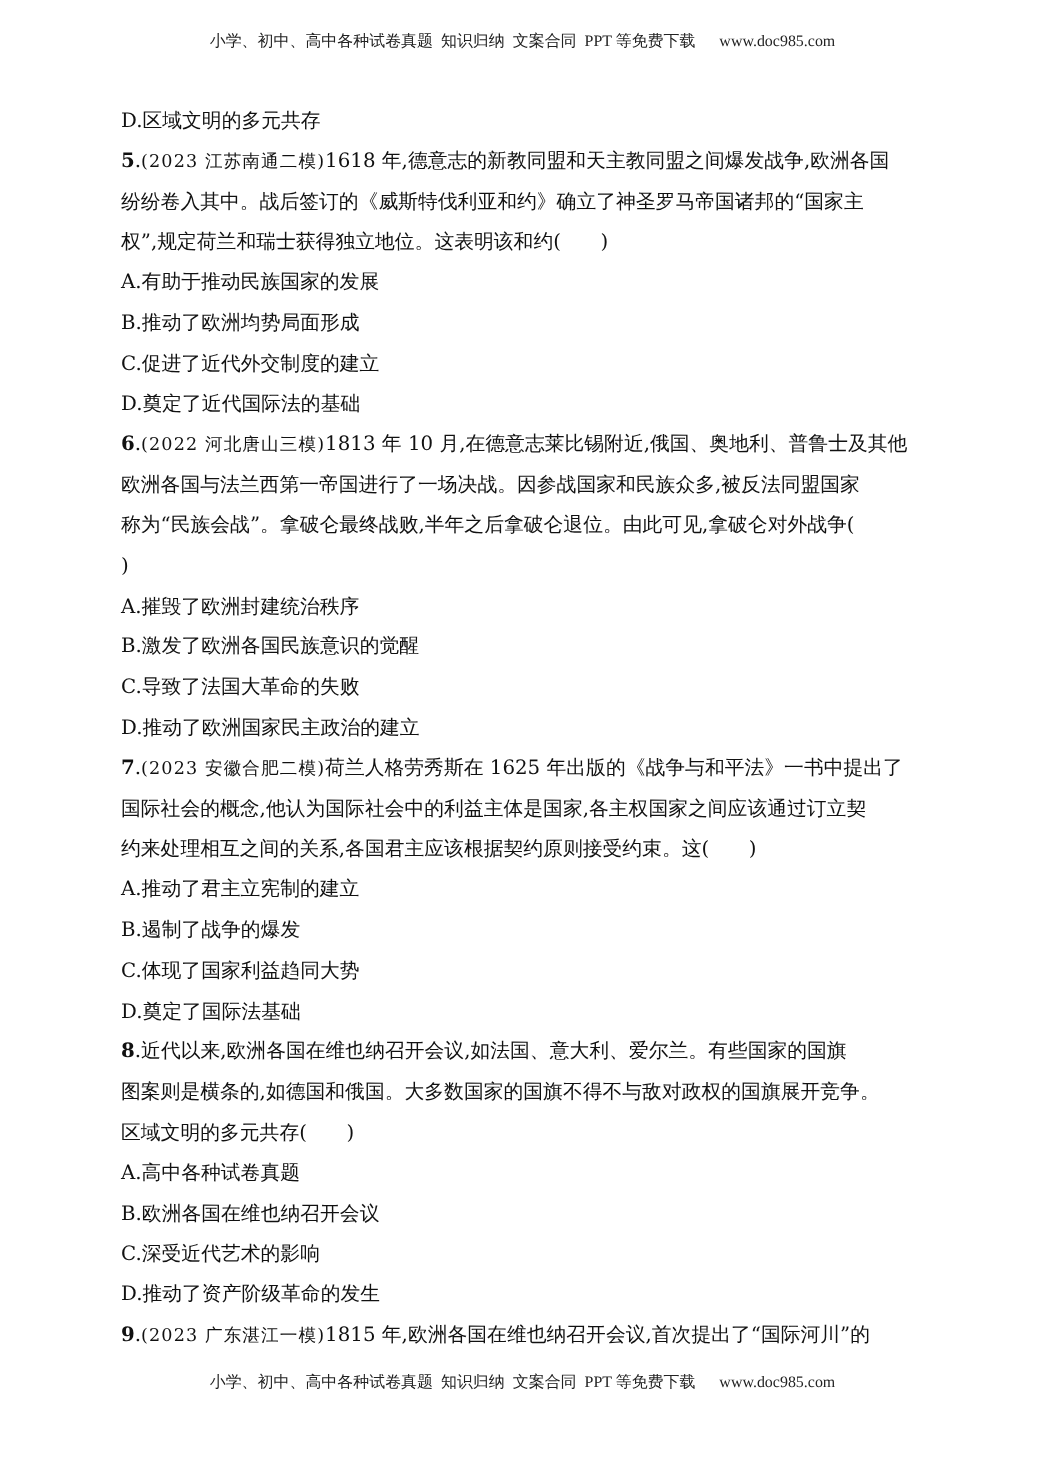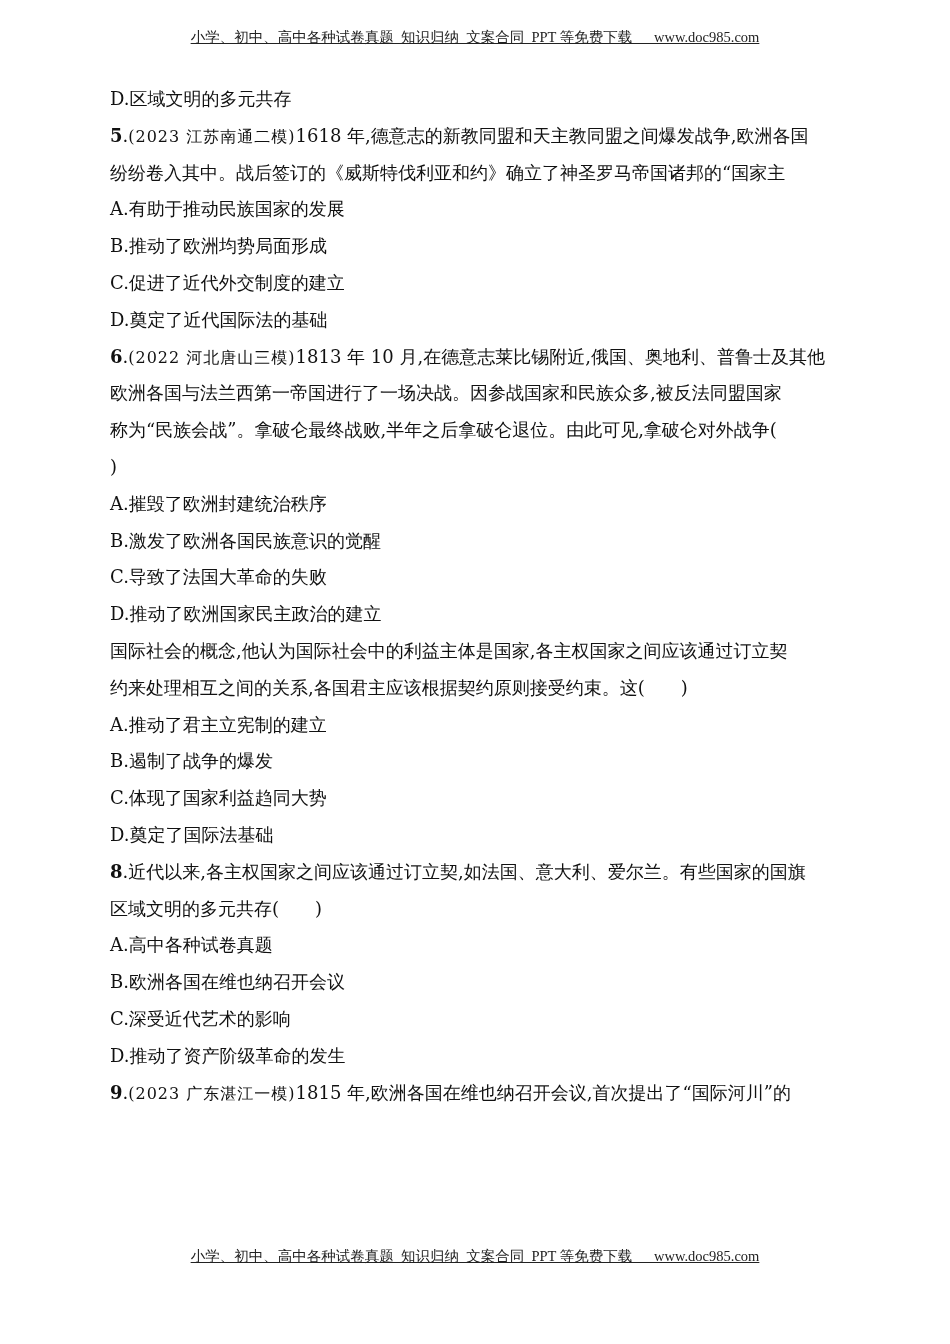--- a/index.html
+++ b/index.html
@@ -6,73 +6,75 @@
   body {
     width: 950px; height: 1344px; position: relative; overflow: hidden;
     font-family: "DejaVu Serif", "Liberation Serif", serif;
     color: #111111;
   }
   .header, .footer {
     position: absolute; left: 0; width: 950px; text-align: center;
     font-size: 14.5px; color: #222;
     font-family: "Liberation Serif", "DejaVu Serif", serif;
     white-space: pre;
-    text-decoration: underline;
   }
   .header { top: 28px; }
   .footer { top: 1247px; }
   .content {
-    position: absolute; left: 110px; top: 81px; width: 740px;
+    position: absolute; left: 110px; top: 92px; width: 740px;
   }
   .line {
     font-size: 18px; line-height: 36.8px; height: 36.8px;
     white-space: nowrap; letter-spacing: 0px;
   }
   .num { font-weight: bold; }
   .src { font-size: 16px; letter-spacing: 1px; margin-top: 20px; }
 </style>
 </head>
 <body>
 
 <div class="header">小学、初中、高中各种试卷真题  知识归纳  文案合同  PPT 等免费下载      www.doc985.com</div>
 
 <div class="content">
   <div class="line">D.区域文明的多元共存</div>
 
   <div>
     <div class="line"><span class="num">5</span><span>.</span><span class="src">(2023 江苏南通二模)</span><span>1618 年,德意志的新教同盟和天主教同盟之间爆发战争,欧洲各国</span></div>
     <div class="line">纷纷卷入其中。战后签订的《威斯特伐利亚和约》确立了神圣罗马帝国诸邦的“国家主</div>
+    <div class="line">权”,规定荷兰和瑞士获得独立地位。这表明该和约(　　)</div>
     <div class="line">A.有助于推动民族国家的发展</div>
     <div class="line">B.推动了欧洲均势局面形成</div>
     <div class="line">C.促进了近代外交制度的建立</div>
     <div class="line">D.奠定了近代国际法的基础</div>
   </div>
 
   <div>
     <div class="line"><span class="num">6</span><span>.</span><span class="src">(2022 河北唐山三模)</span><span>1813 年 10 月,在德意志莱比锡附近,俄国、奥地利、普鲁士及其他</span></div>
     <div class="line">欧洲各国与法兰西第一帝国进行了一场决战。因参战国家和民族众多,被反法同盟国家</div>
     <div class="line">称为“民族会战”。拿破仑最终战败,半年之后拿破仑退位。由此可见,拿破仑对外战争(</div>
     <div class="line">)</div>
     <div class="line">A.摧毁了欧洲封建统治秩序</div>
     <div class="line">B.激发了欧洲各国民族意识的觉醒</div>
     <div class="line">C.导致了法国大革命的失败</div>
     <div class="line">D.推动了欧洲国家民主政治的建立</div>
   </div>
 
   <div>
+    <div class="line"><span class="num">7</span><span>.</span><span class="src">(2023 安徽合肥二模)</span><span>荷兰人格劳秀斯在 1625 年出版的《战争与和平法》一书中提出了</span></div>
     <div class="line">国际社会的概念,他认为国际社会中的利益主体是国家,各主权国家之间应该通过订立契</div>
     <div class="line">约来处理相互之间的关系,各国君主应该根据契约原则接受约束。这(　　)</div>
     <div class="line">A.推动了君主立宪制的建立</div>
     <div class="line">B.遏制了战争的爆发</div>
     <div class="line">C.体现了国家利益趋同大势</div>
     <div class="line">D.奠定了国际法基础</div>
   </div>
 
   <div>
-    <div class="line"><span class="num">8</span><span>.近代以来,各主权国家之间应该通过订立契,如法国、意大利、爱尔兰。有些国家的国旗</span></div>
+    <div class="line"><span class="num">8</span><span>.近代以来,欧洲各国在维也纳召开会议,如法国、意大利、爱尔兰。有些国家的国旗</span></div>
+    <div class="line">图案则是横条的,如德国和俄国。大多数国家的国旗不得不与敌对政权的国旗展开竞争。</div>
     <div class="line">区域文明的多元共存(　　)</div>
     <div class="line">A.高中各种试卷真题</div>
     <div class="line">B.欧洲各国在维也纳召开会议</div>
     <div class="line">C.深受近代艺术的影响</div>
     <div class="line">D.推动了资产阶级革命的发生</div>
   </div>
 
   <div>
     <div class="line"><span class="num">9</span><span>.</span><span class="src">(2023 广东湛江一模)</span><span>1815 年,欧洲各国在维也纳召开会议,首次提出了“国际河川”的</span></div>
   </div>

